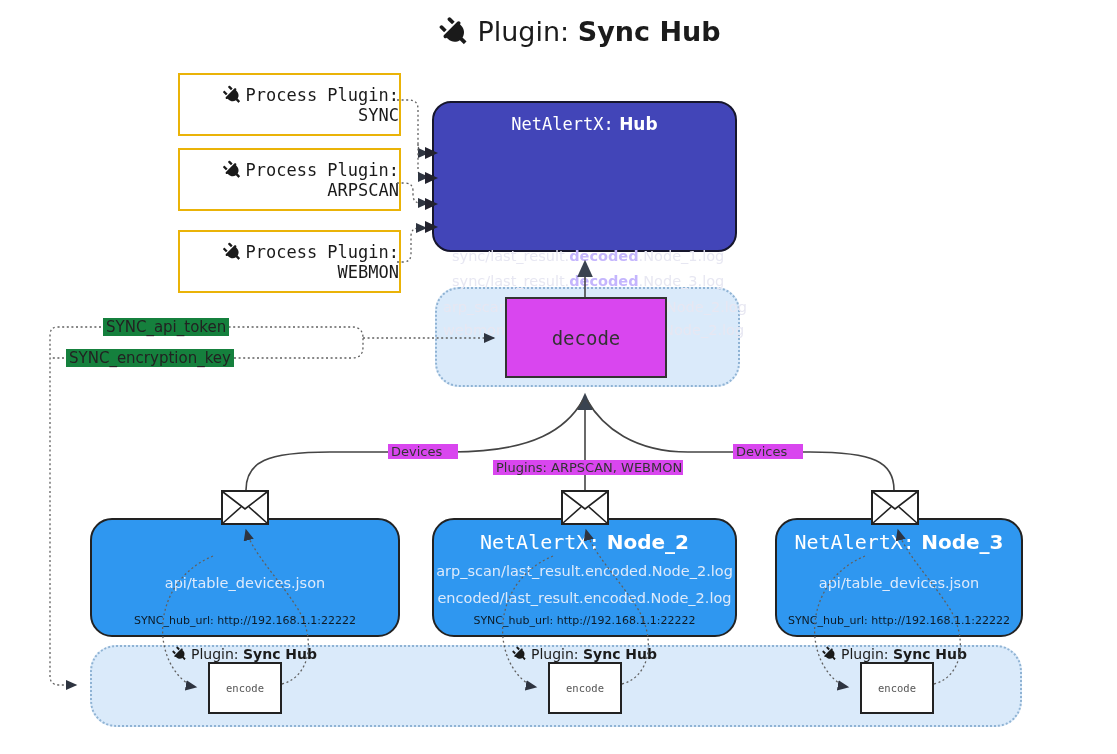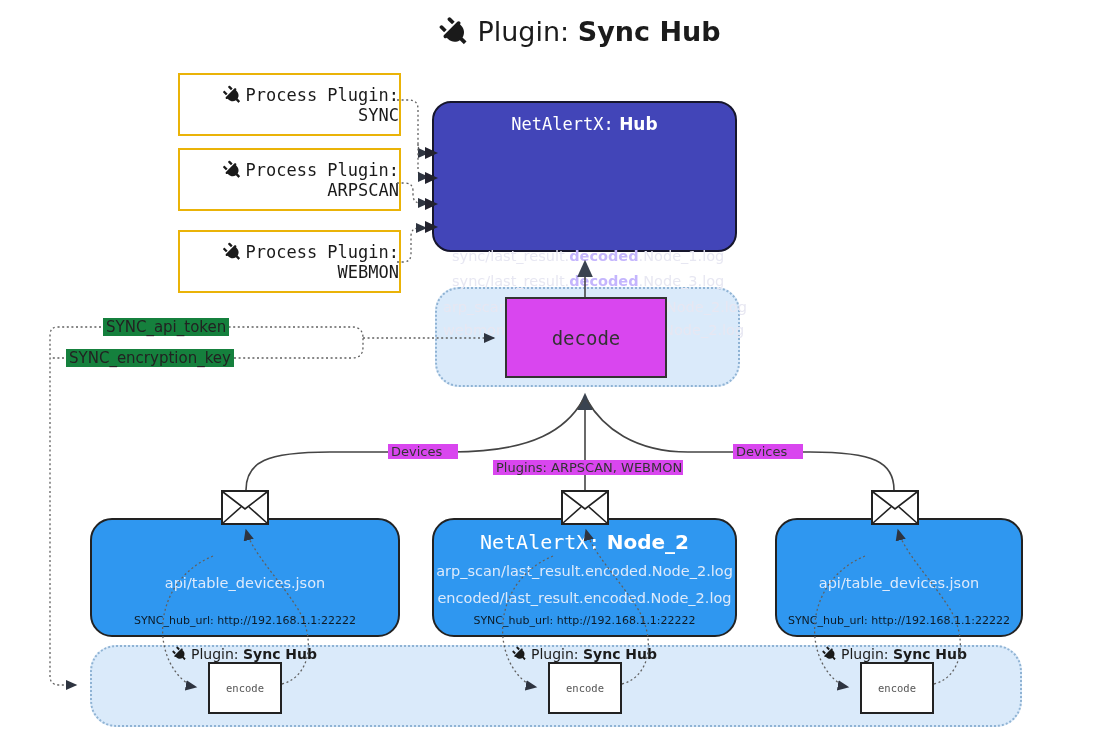--- a/index.html
+++ b/index.html
@@ -116,20 +116,21 @@
     <div class="node-file" style="top:55px;">api/table_devices.json</div>
     <div class="node-url">SYNC_hub_url: http://192.168.1.1:22222</div>
   </div>
   <div class="abs node" style="left:432px;width:305px;">
     <div class="node-title"><span class="nx-prefix">NetAlertX:</span>&nbsp;<span class="nx-name">Node_2</span></div>
     <div class="node-file" style="top:43px;">arp_scan/last_result.encoded.Node_2.log</div>
     <div class="node-file" style="top:70px;">encoded/last_result.encoded.Node_2.log</div>
     <div class="node-url">SYNC_hub_url: http://192.168.1.1:22222</div>
   </div>
   <div class="abs node" style="left:775px;width:248px;">
+    <div class="node-title"><span class="nx-prefix">NetAlertX:</span>&nbsp;<span class="nx-name">Node_3</span></div>
     <div class="node-file" style="top:55px;">api/table_devices.json</div>
     <div class="node-url">SYNC_hub_url: http://192.168.1.1:22222</div>
   </div>
 
   <div class="abs panel band"></div>
   <div class="abs enc-label" style="left:145px;"><svg class="plug" viewBox="0 0 448 512" style="transform:rotate(-45deg);">
         <path fill="#1a1a1a" d="M96 0C78.3 0 64 14.3 64 32l0 96 64 0 0-96c0-17.7-14.3-32-32-32zM288 0c-17.7 0-32 14.3-32 32l0 96 64 0 0-96c0-17.7-14.3-32-32-32zM32 160c-17.7 0-32 14.3-32 32s14.3 32 32 32l0 32c0 77.4 55 142 128 156.8l0 99.2 64 0 0-99.2C297 398 352 333.4 352 256l0-32c17.7 0 32-14.3 32-32s-14.3-32-32-32L32 160z"></path>
       </svg><span>Plugin:</span>&nbsp;<b>Sync Hub</b></div>
   <div class="abs enc-box mono" style="left:208px;">encode</div>
   <div class="abs enc-label" style="left:485px;"><svg class="plug" viewBox="0 0 448 512" style="transform:rotate(-45deg);">

